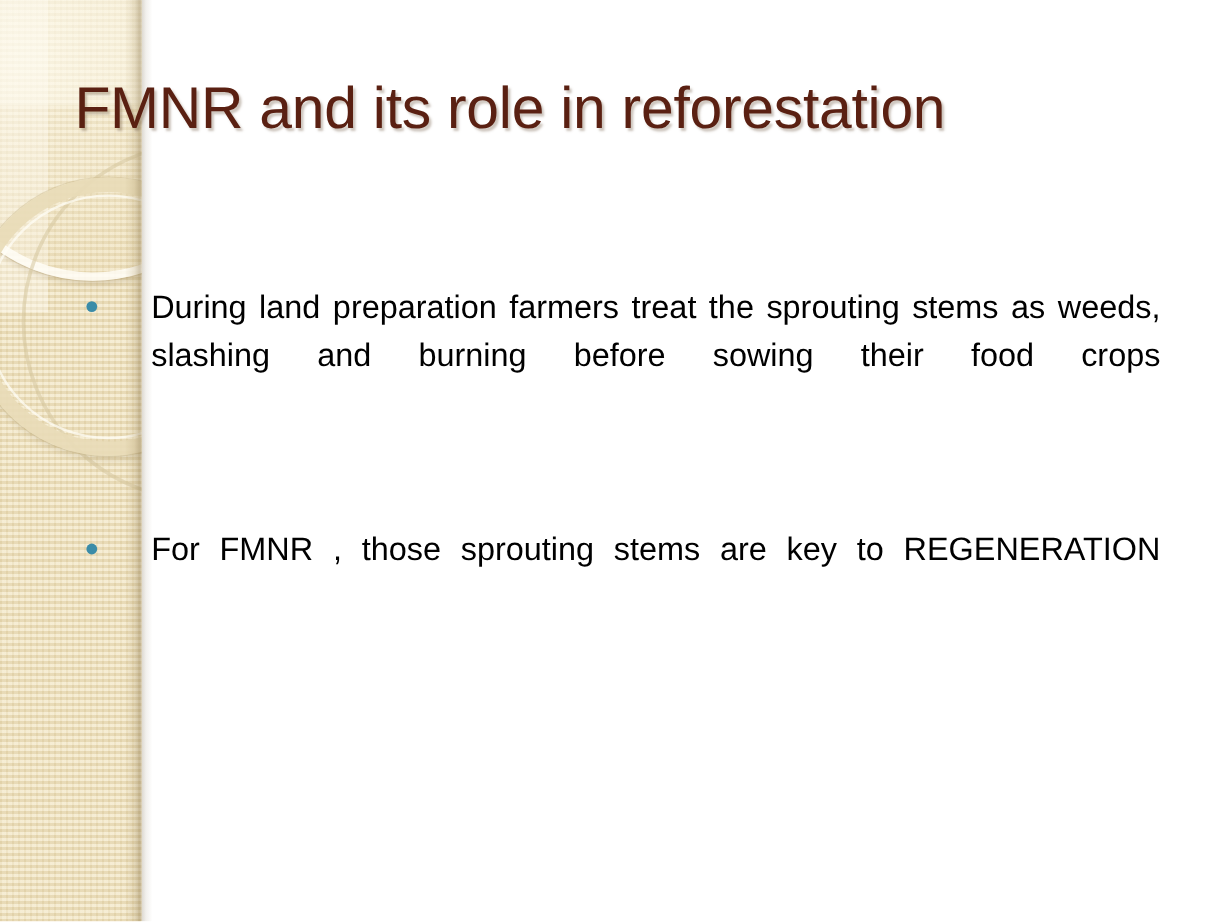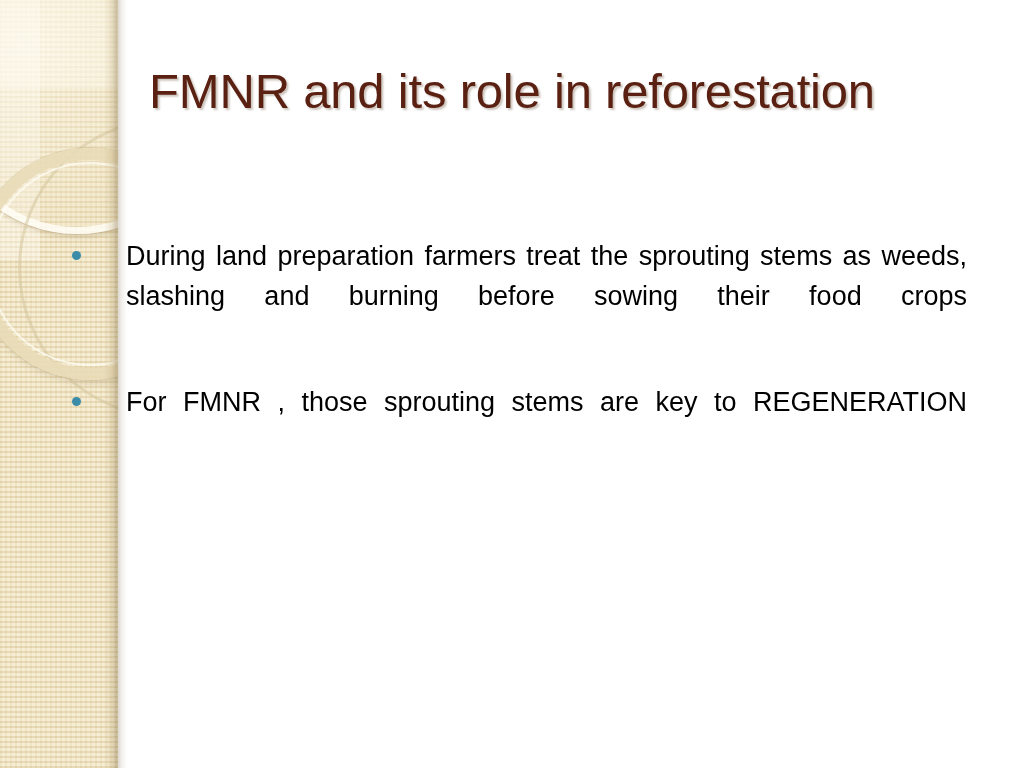--- a/index.html
+++ b/index.html
@@ -145,41 +145,40 @@
     left: 62px;
     top: 62px;
     width: 900px;
     color: #5a2012;
     font-size: 49px;
     line-height: 58px;
     font-weight: normal;
     letter-spacing: -0.2px;
     text-shadow: 2px 2px 2px rgba(120,100,80,0.38);
     white-space: nowrap;
-    text-align: center;
   }
 
   
   .body {
     position: absolute;
     left: 62px;
     top: 236px;
     width: 905px;
   }
   .bullet-row {
     position: relative;
     padding-left: 44px;
     color: #000000;
     font-size: 27px;
     line-height: 40px;
     text-align: justify;
     text-justify: inter-word;
   }
   .bullet-row.spaced {
-    margin-top: 26px;
+    margin-top: 82px;
   }
   .bullet-dot {
     position: absolute;
     left: 10px;
     top: 15px;
     width: 9px;
     height: 9px;
     border-radius: 50%;
     background: #3b8ca8;
   }

